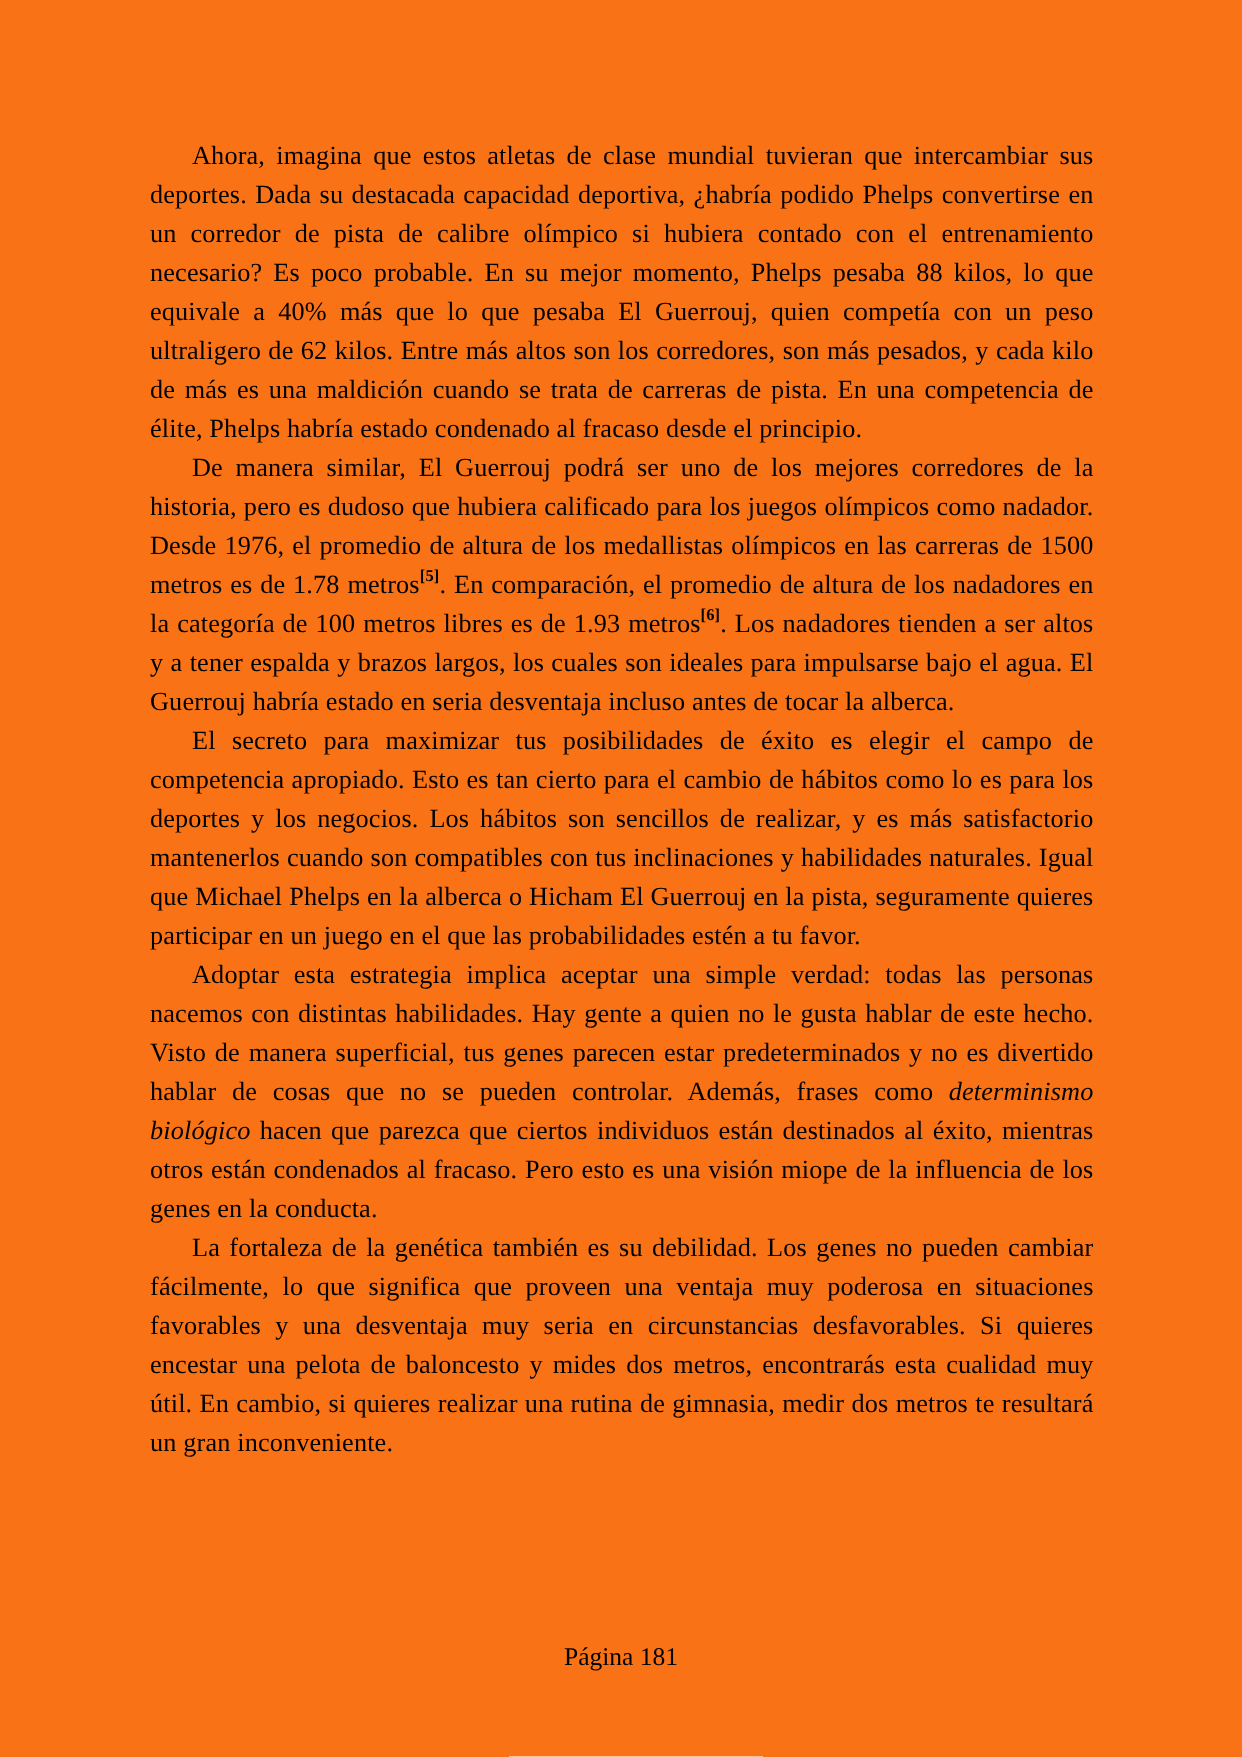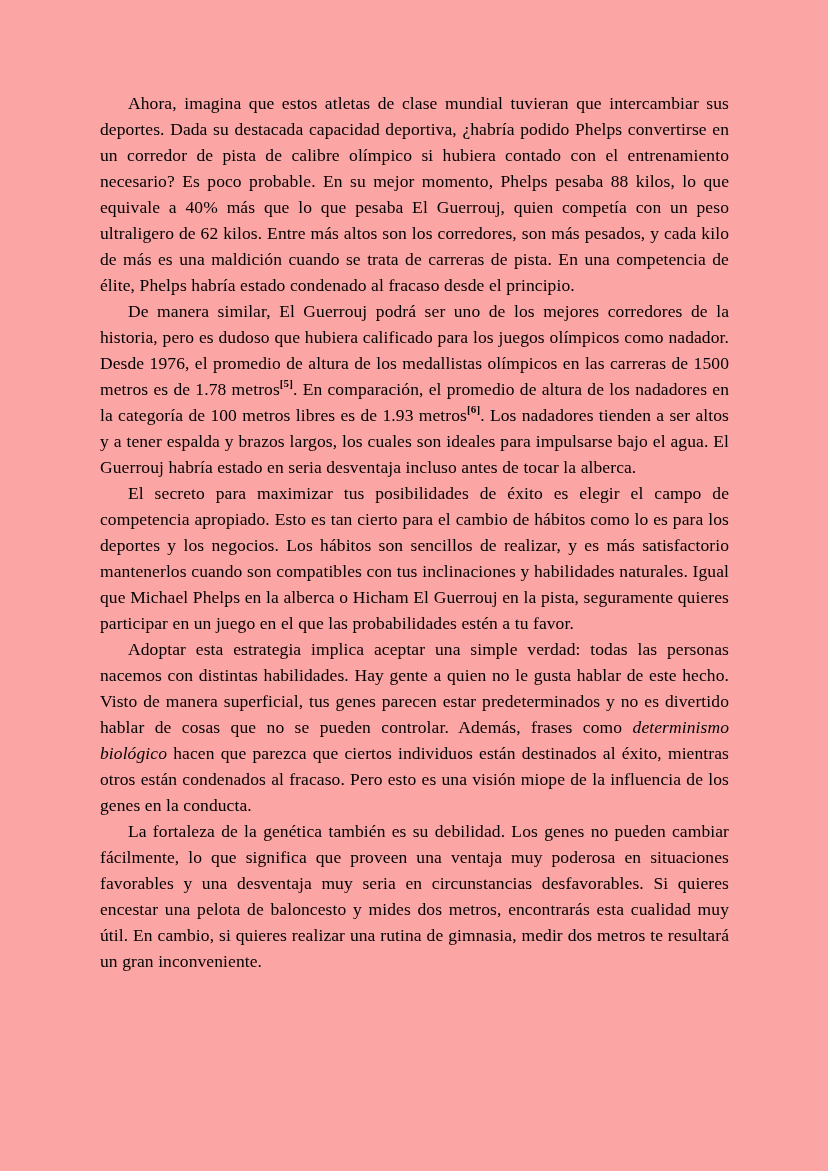--- a/index.html
+++ b/index.html
@@ -4,21 +4,21 @@
 <style>
   html, body {
     margin: 0;
     padding: 0;
     background: #ffffff;
   }
   .page {
     position: relative;
     width: 828px;
     height: 1171px;
-    background: #fca5a5;
+    background: #f97316;
     font-family: "Liberation Serif", "DejaVu Serif", serif;
     color: #000000;
     overflow: hidden;
   }
   .text-block {
     position: absolute;
     top: 90px;
     left: 100px;
     right: 99px;
     font-size: 17.5px;
@@ -55,13 +55,14 @@
 <body>
 
 <div class="page">
   <div class="text-block">
       <p class="para"><span>Ahora, imagina que estos atletas de clase mundial tuvieran que intercambiar sus deportes. Dada su destacada capacidad deportiva, ¿habría podido Phelps convertirse en un corredor de pista de calibre olímpico si hubiera contado con el entrenamiento necesario? Es poco probable. En su mejor momento, Phelps pesaba 88 kilos, lo que equivale a 40% más que lo que pesaba El Guerrouj, quien competía con un peso ultraligero de 62 kilos. Entre más altos son los corredores, son más pesados, y cada kilo de más es una maldición cuando se trata de carreras de pista. En una competencia de élite, Phelps habría estado condenado al fracaso desde el principio.</span></p>
       <p class="para"><span>De manera similar, El Guerrouj podrá ser uno de los mejores corredores de la historia, pero es dudoso que hubiera calificado para los juegos olímpicos como nadador. Desde 1976, el promedio de altura de los medallistas olímpicos en las carreras de 1500 metros es de 1.78 metros</span><sup class="fnref">[5]</sup><span>. En comparación, el promedio de altura de los nadadores en la categoría de 100 metros libres es de 1.93 metros</span><sup class="fnref">[6]</sup><span>. Los nadadores tienden a ser altos y a tener espalda y brazos largos, los cuales son ideales para impulsarse bajo el agua. El Guerrouj habría estado en seria desventaja incluso antes de tocar la alberca.</span></p>
       <p class="para"><span>El secreto para maximizar tus posibilidades de éxito es elegir el campo de competencia apropiado. Esto es tan cierto para el cambio de hábitos como lo es para los deportes y los negocios. Los hábitos son sencillos de realizar, y es más satisfactorio mantenerlos cuando son compatibles con tus inclinaciones y habilidades naturales. Igual que Michael Phelps en la alberca o Hicham El Guerrouj en la pista, seguramente quieres participar en un juego en el que las probabilidades estén a tu favor.</span></p>
       <p class="para"><span>Adoptar esta estrategia implica aceptar una simple verdad: todas las personas nacemos con distintas habilidades. Hay gente a quien no le gusta hablar de este hecho. Visto de manera superficial, tus genes parecen estar predeterminados y no es divertido hablar de cosas que no se pueden controlar. Además, frases como </span><em>determinismo biológico</em><span> hacen que parezca que ciertos individuos están destinados al éxito, mientras otros están condenados al fracaso. Pero esto es una visión miope de la influencia de los genes en la conducta.</span></p>
       <p class="para"><span>La fortaleza de la genética también es su debilidad. Los genes no pueden cambiar fácilmente, lo que significa que proveen una ventaja muy poderosa en situaciones favorables y una desventaja muy seria en circunstancias desfavorables. Si quieres encestar una pelota de baloncesto y mides dos metros, encontrarás esta cualidad muy útil. En cambio, si quieres realizar una rutina de gimnasia, medir dos metros te resultará un gran inconveniente.</span></p>
     </div>
+  <div class="footer">Página 181</div>
 </div>
 
 </body></html>

